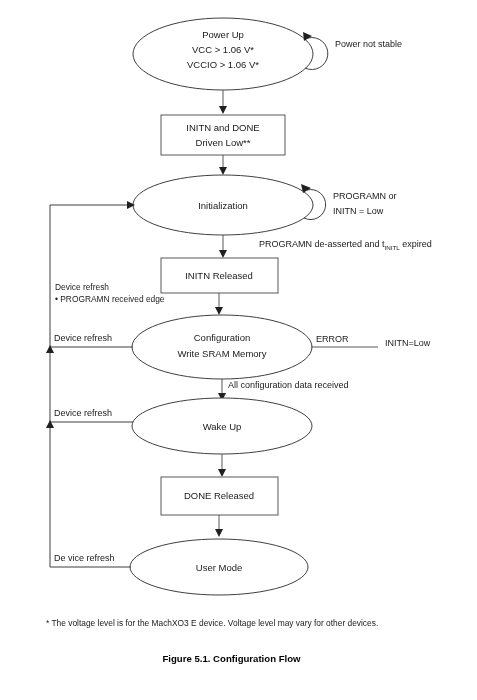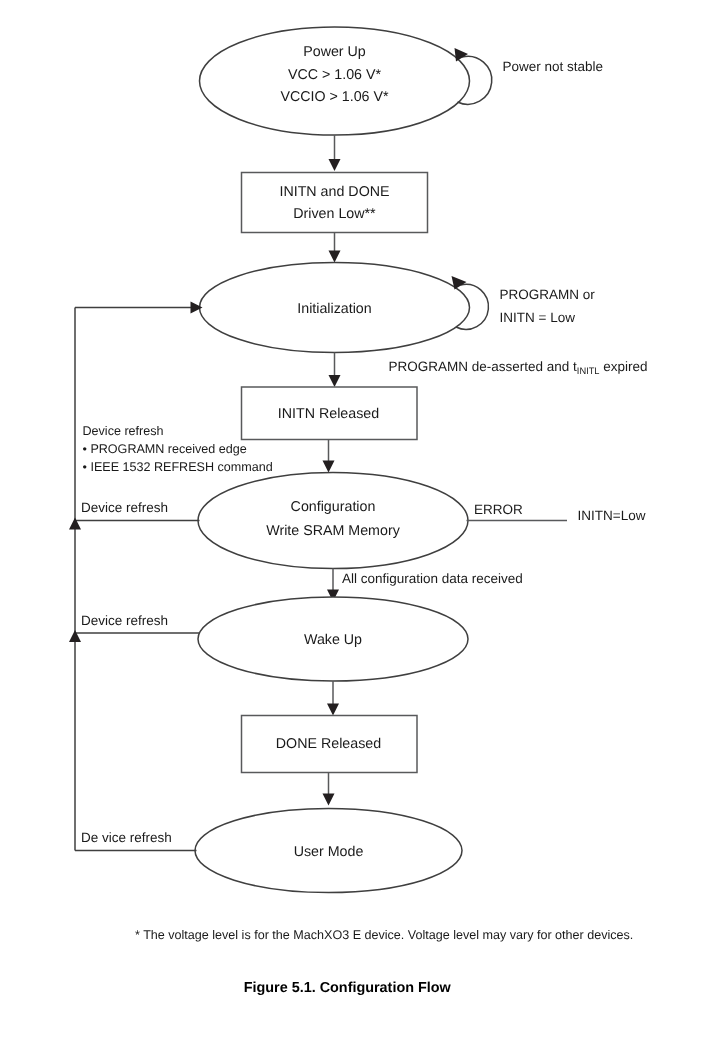--- a/index.html
+++ b/index.html
@@ -79,21 +79,20 @@
     position: absolute;
     left: 46px;
     top: 617px;
     width: 420px;
     font-size: 8.4px;
     line-height: 1.55;
     color: #1a1a1a;
   }
   .footnote-line {
     white-space: nowrap;
-    margin-left: 44px;
   }
   .caption {
     position: absolute;
     left: 0;
     top: 653px;
     width: 463px;
     text-align: center;
     font-size: 9.6px;
     font-weight: bold;
     color: #000000;
@@ -197,21 +196,20 @@
 
     <text class="edge-text" x="54" y="339">Device refresh</text>
     <text class="edge-text" x="54" y="414">Device refresh</text>
     <text class="edge-text" x="54" y="559">De vice refresh</text>
 
   </svg>
 
   <div class="bullet-block">
     <div>Device refresh</div>
     <div>• PROGRAMN received edge</div>
-    <div>• IEEE 1532 REFRESH command</div>
   </div>
 
   <div class="footnotes">
     <div class="footnote-line">* The voltage level is for the MachXO3 E device. Voltage level may vary for other devices.</div>
   </div>
 
   <div class="caption">Figure 5.1. Configuration Flow</div>
 
 </div>
 

